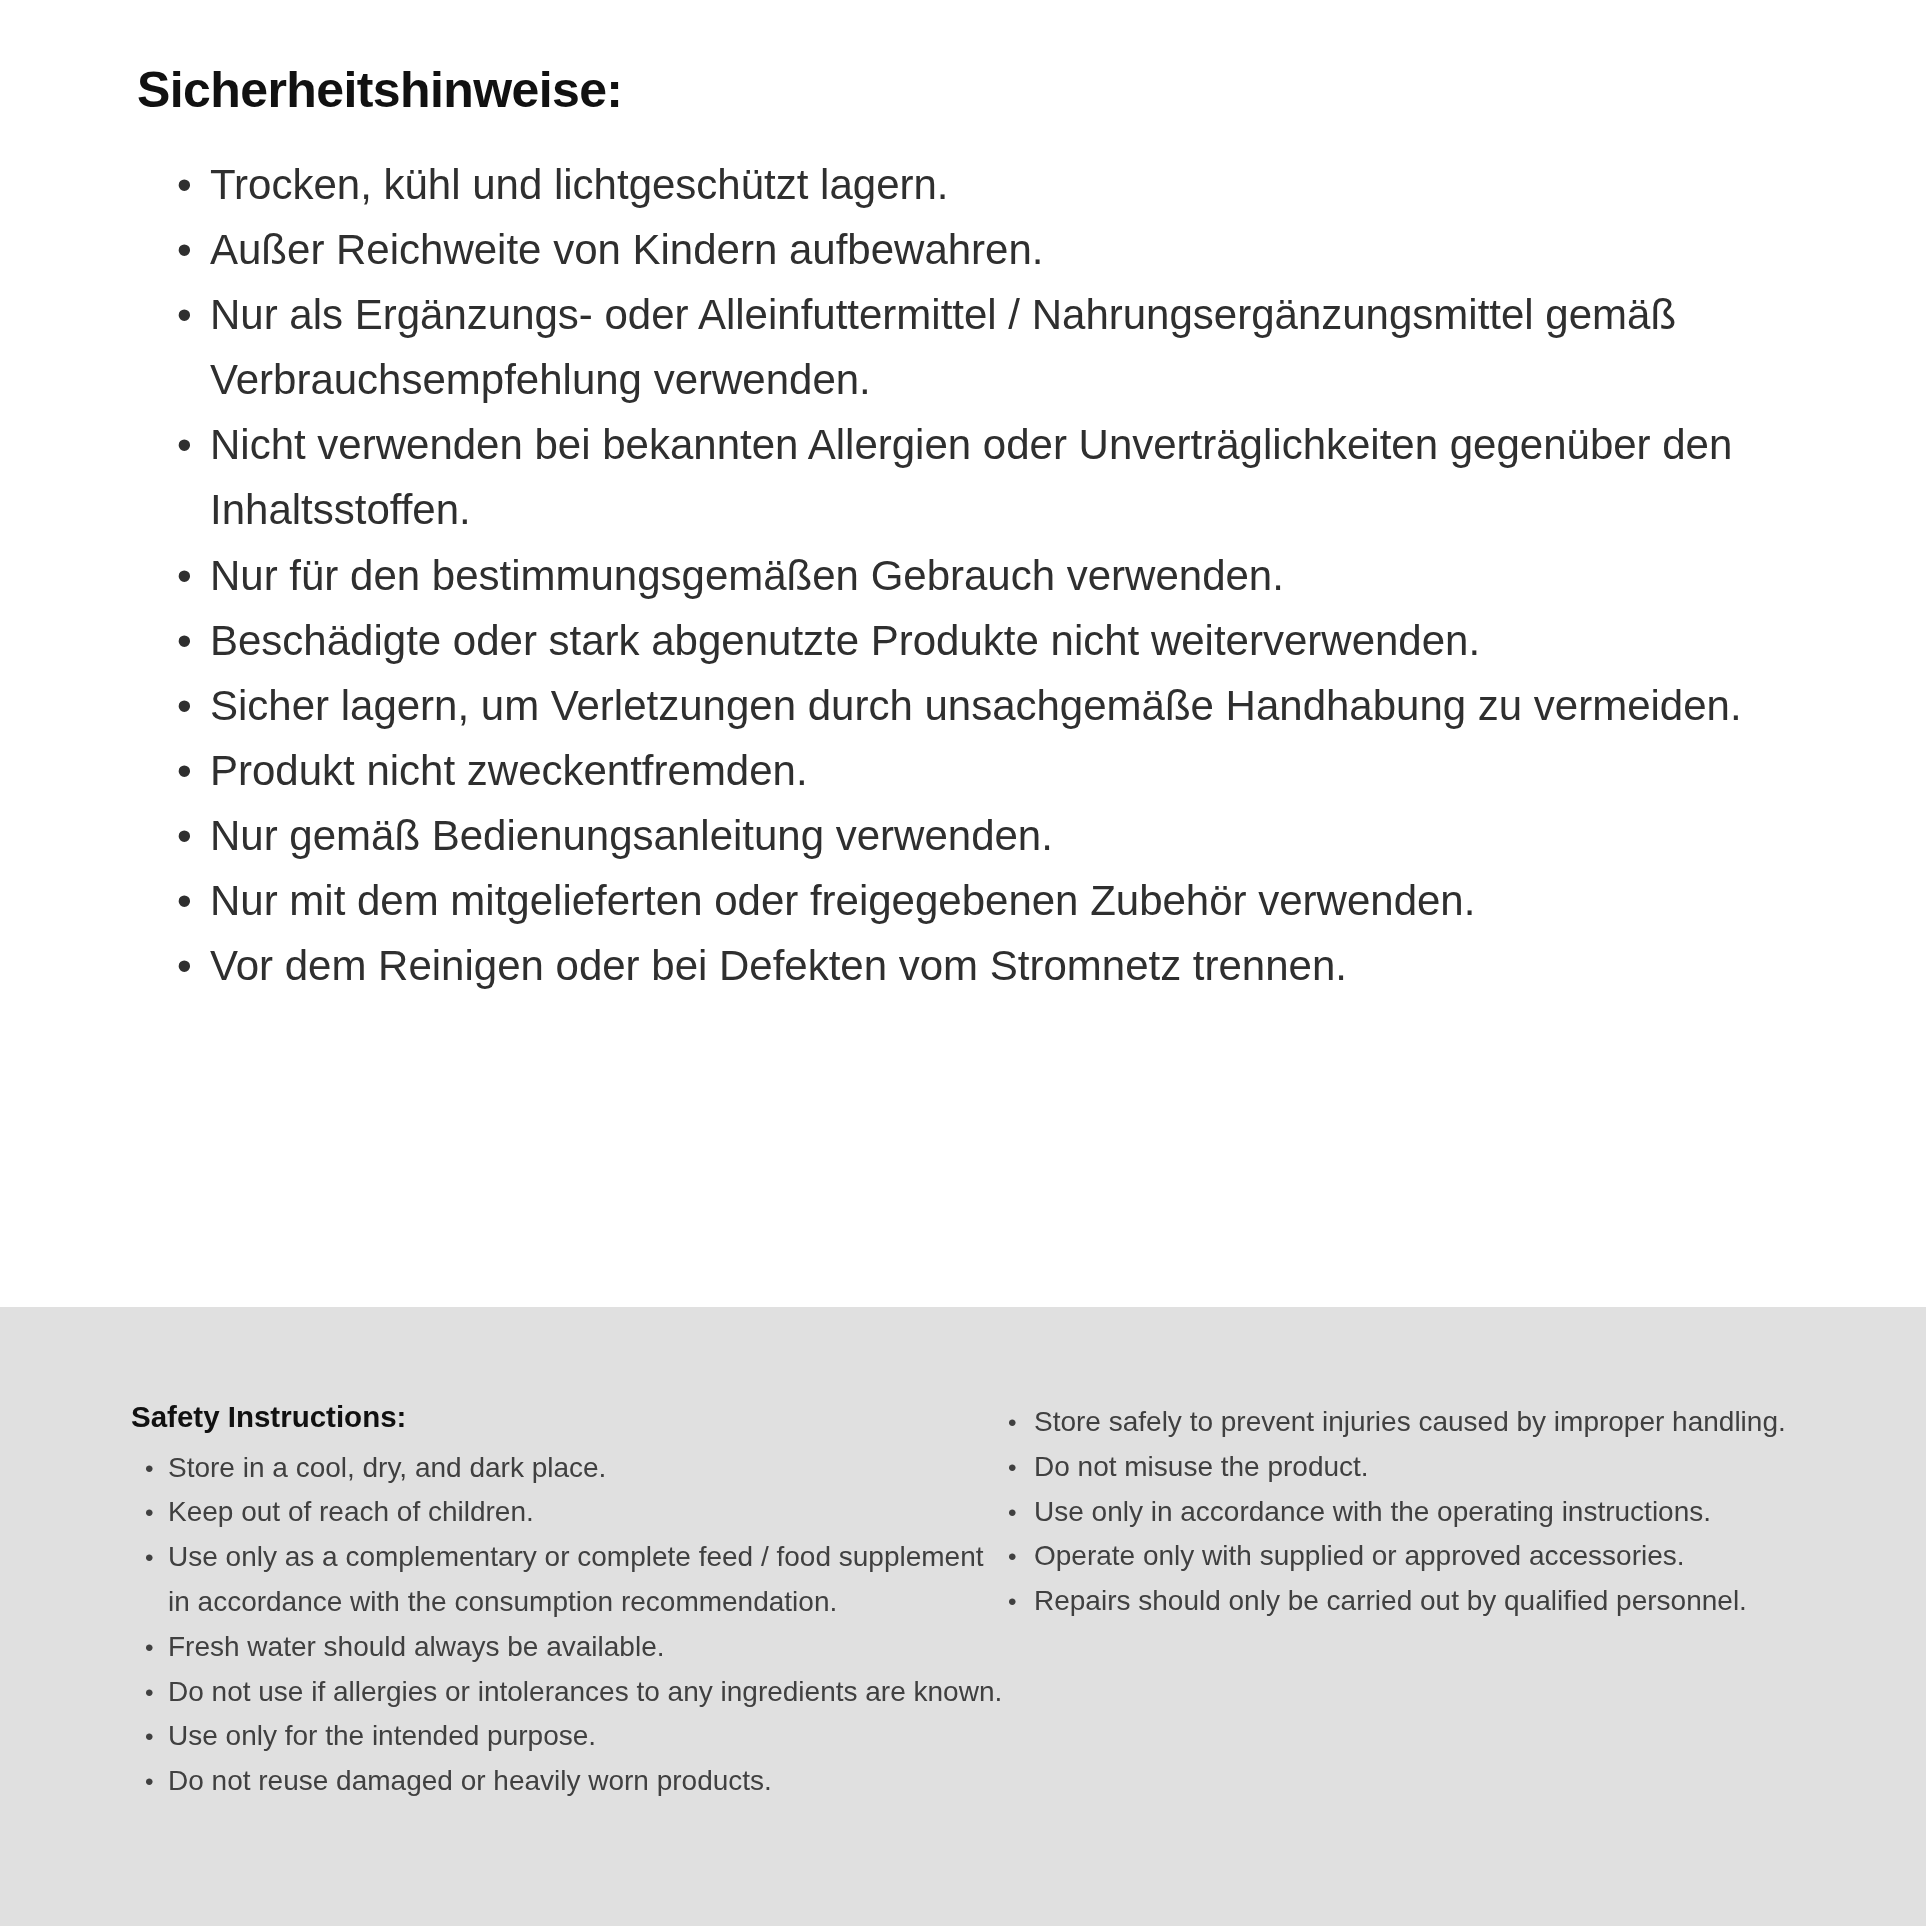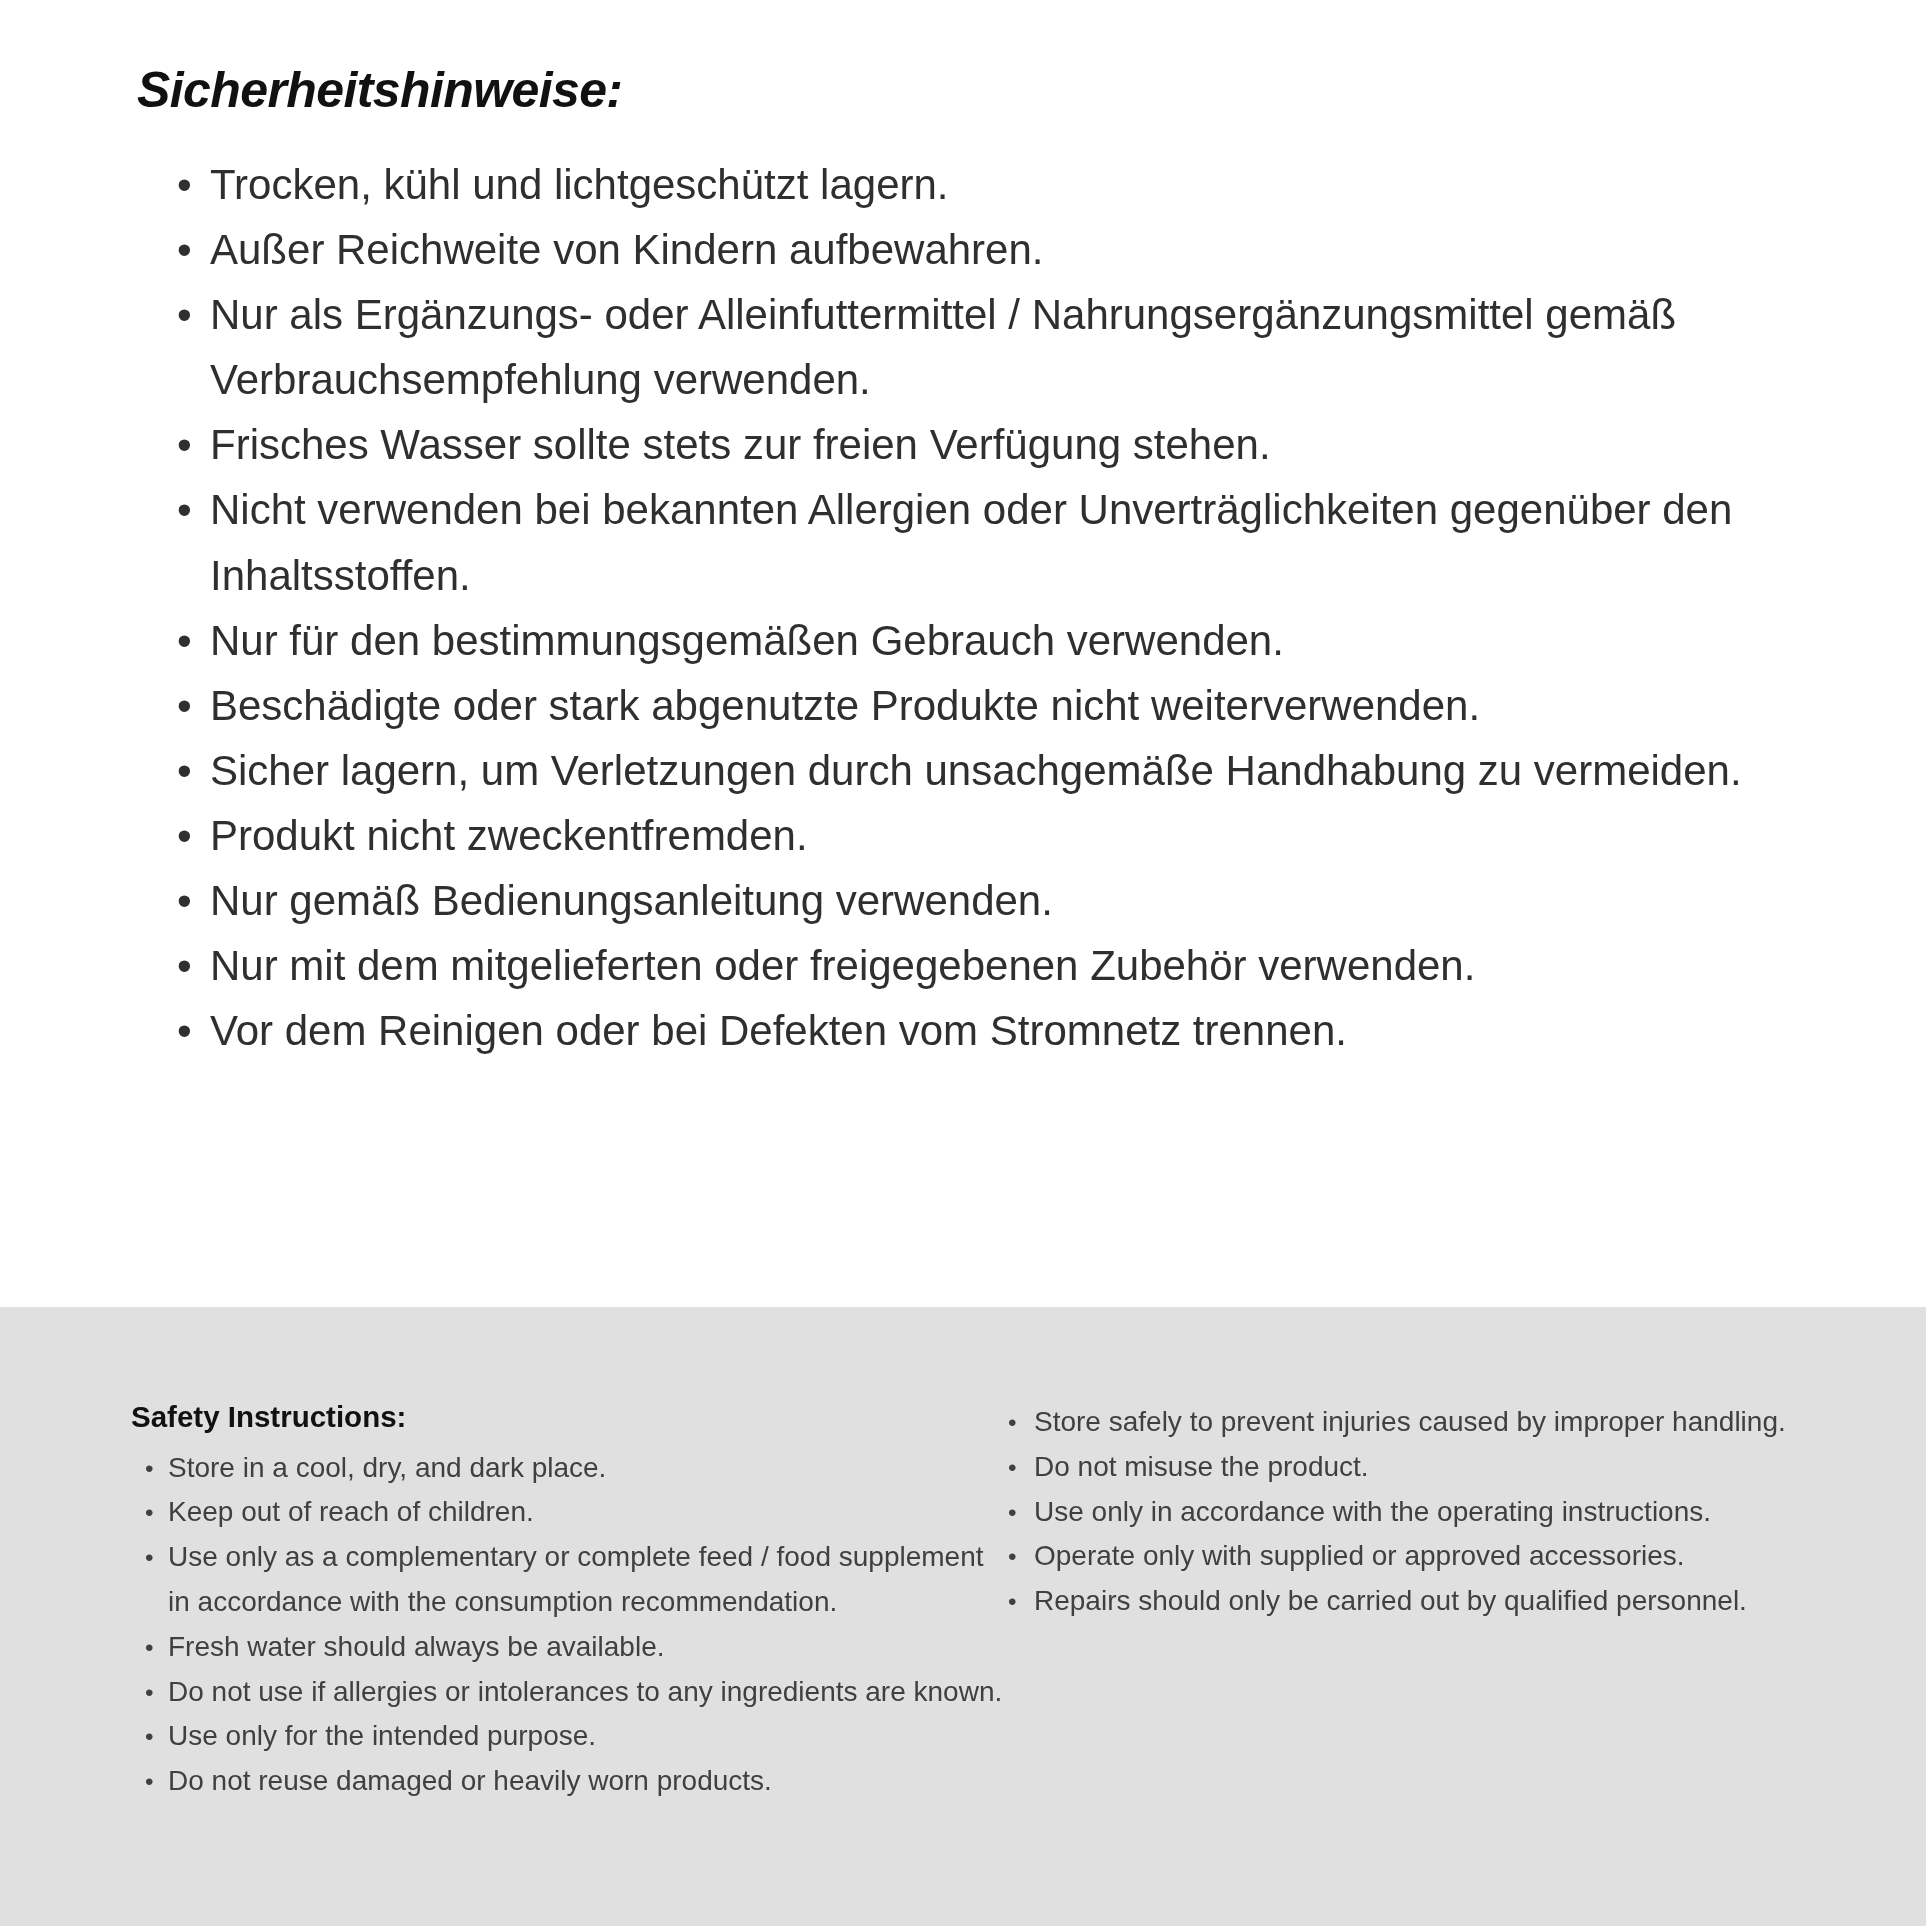--- a/index.html
+++ b/index.html
@@ -21,21 +21,20 @@
   .section-german {
     height: 1307px;
     padding: 61px 96px 0 137px;
   }
   .german-title {
     font-size: 50px;
     font-weight: 700;
     color: #111111;
     margin: 0 0 33px 0;
     letter-spacing: -0.6px;
-    font-style: italic;
   }
   ul.safety-list {
     list-style: none;
     margin: 0;
     padding: 0;
   }
   .section-german ul.safety-list {
     margin-left: 40px;
     max-width: 1644px;
   }
@@ -115,23 +114,20 @@
         </li>
 
         <li>
           <span>Außer Reichweite von Kindern aufbewahren.</span>
         </li>
 
         <li>
           <span>Nur als Ergänzungs- oder Alleinfuttermittel / Nahrungsergänzungsmittel gemäß Verbrauchsempfehlung verwenden.</span>
         </li>
 
-        <li>
-          <span>Frisches Wasser sollte stets zur freien Verfügung stehen.</span>
-        </li>
 
         <li>
           <span>Nicht verwenden bei bekannten Allergien oder Unverträglichkeiten gegenüber den Inhaltsstoffen.</span>
         </li>
 
         <li>
           <span>Nur für den bestimmungsgemäßen Gebrauch verwenden.</span>
         </li>
 
         <li>

